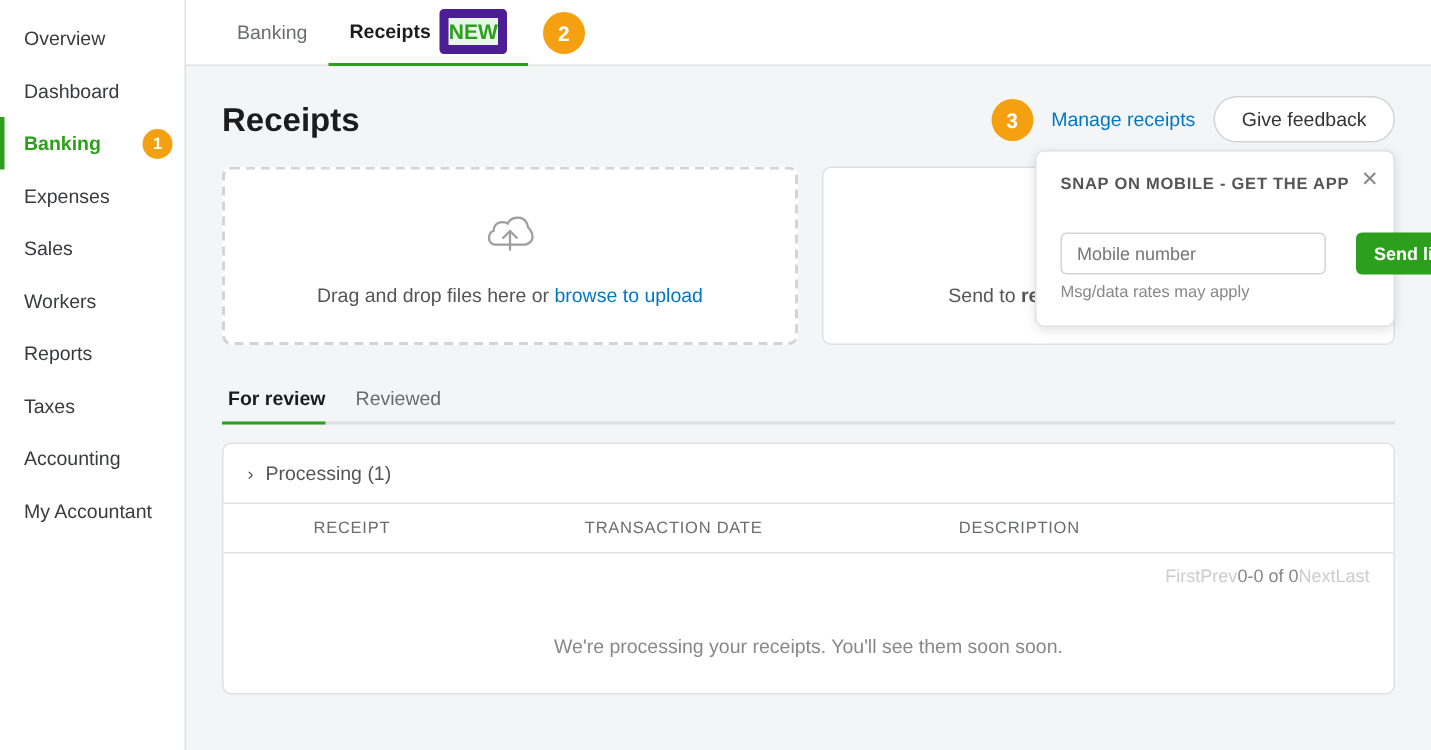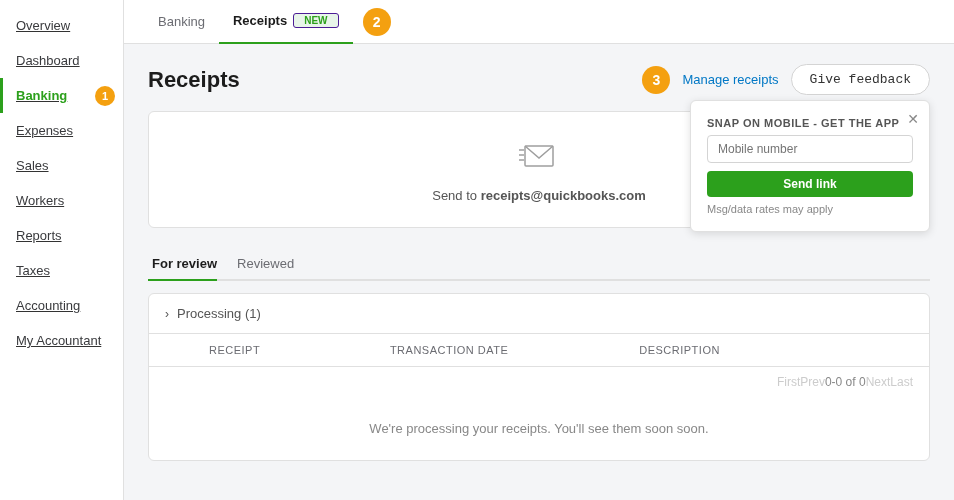--- a/index.html
+++ b/index.html
@@ -7,21 +7,20 @@
 
     
     #sidebar {
       width: 124px;
       background: #fff;
       border-right: 1px solid #e0e0e0;
       display: flex;
       flex-direction: column;
       padding-top: 8px;
       flex-shrink: 0;
-      text-decoration: underline;
     }
     .sidebar-item {
       padding: 10px 16px;
       cursor: pointer;
       font-size: 13px;
       color: #393a3d;
       position: relative;
     }
     .sidebar-item.active {
       color: #2ca01c;
@@ -77,25 +76,25 @@
       gap: 6px;
     }
     .nav-tab.active {
       color: #1c1c1c;
       font-weight: 600;
       border-bottom: 2px solid #2ca01c;
     }
     .new-badge {
       background: #e8f5e9;
       color: #2ca01c;
-      font-size: 10px;
+      font-size: 14px;
       font-weight: 700;
-      padding: 1px 10px;
+      padding: 1px 0;
       border-radius: 3px;
-      border: 1px solid #4c1d95;
+      border: 6px solid #4c1d95;
     }
 
     
     #content {
       flex: 1;
       padding: 20px 24px;
       overflow-y: auto;
       position: relative;
     }
 
@@ -124,21 +123,20 @@
     }
     .give-feedback-btn {
       border: 1px solid #d4d4d4;
       background: #fff;
       border-radius: 20px;
       padding: 7px 18px;
       font-size: 13px;
       cursor: pointer;
       color: #333;
       font-weight: 500;
-      font-family: Liberation Mono, monospace;
     }
 
     
     .step-badge {
       display: inline-flex;
       align-items: center;
       justify-content: center;
       width: 28px;
       height: 28px;
       border-radius: 50%;
@@ -214,35 +212,34 @@
       padding: 16px;
       width: 240px;
       box-shadow: 0 2px 8px rgba(0,0,0,0.12);
       z-index: 10;
     }
     .snap-title {
       font-size: 11px;
       font-weight: 700;
       color: #555;
       letter-spacing: 0.5px;
-      margin-bottom: 6px;
+      margin-bottom: 26px;
     }
     .snap-close {
       position: absolute;
       right: 10px;
       top: 10px;
       cursor: pointer;
       color: #888;
       font-size: 14px;
     }
     .snap-input-row {
       display: flex;
-      gap: 8px;
+      gap: 20px;
       margin-bottom: 6px;
-      flex-direction: column;
     }
     .snap-input {
       flex: 1;
       border: 1px solid #d4d4d4;
       border-radius: 4px;
       padding: 6px 10px;
       font-size: 12px;
       color: #555;
     }
     .send-link-btn {
@@ -400,20 +397,32 @@
     <div class="page-header">
       <h1 class="page-title">Receipts</h1>
       <div class="header-actions">
         <span class="step-badge">3</span>
         <a class="manage-senders-link">Manage receipts</a>
         <button class="give-feedback-btn">Give feedback</button>
       </div>
     </div>
 
     <div class="upload-area">
+      <div class="upload-card">
+        <div class="upload-icon">
+          <svg width="40" height="36" viewBox="0 0 40 36" fill="none">
+            <path d="M32 14.5C32 14.5 31.5 8 25 8C20 8 18.5 12 18.5 12C18.5 12 17 11 15 11C11 11 9 14 9 17C9 17 6 17.5 6 21.5C6 25.5 9.5 26 9.5 26H30.5C30.5 26 35 25 35 21C35 17.5 32 14.5 32 14.5Z" stroke="#9e9e9e" stroke-width="1.5" fill="none"></path>
+            <line x1="20" y1="17" x2="20" y2="30" stroke="#9e9e9e" stroke-width="1.5"></line>
+            <polyline points="15,22 20,17 25,22" stroke="#9e9e9e" stroke-width="1.5" fill="none"></polyline>
+          </svg>
+        </div>
+        <div class="upload-text">
+          <span>Drag and drop files here or </span><span class="upload-link">browse to upload</span>
+        </div>
+      </div>
 
       <div class="upload-card-solid">
         <div class="send-icon-area">
           <svg width="44" height="36" viewBox="0 0 44 36" fill="none">
             <rect x="8" y="10" width="28" height="20" rx="1" stroke="#9e9e9e" stroke-width="1.5" fill="none"></rect>
             <polyline points="8,10 22,22 36,10" stroke="#9e9e9e" stroke-width="1.5" fill="none"></polyline>
             <line x1="2" y1="14" x2="7" y2="14" stroke="#9e9e9e" stroke-width="1.5"></line>
             <line x1="2" y1="19" x2="7" y2="19" stroke="#9e9e9e" stroke-width="1.5"></line>
             <line x1="2" y1="24" x2="7" y2="24" stroke="#9e9e9e" stroke-width="1.5"></line>
           </svg>

